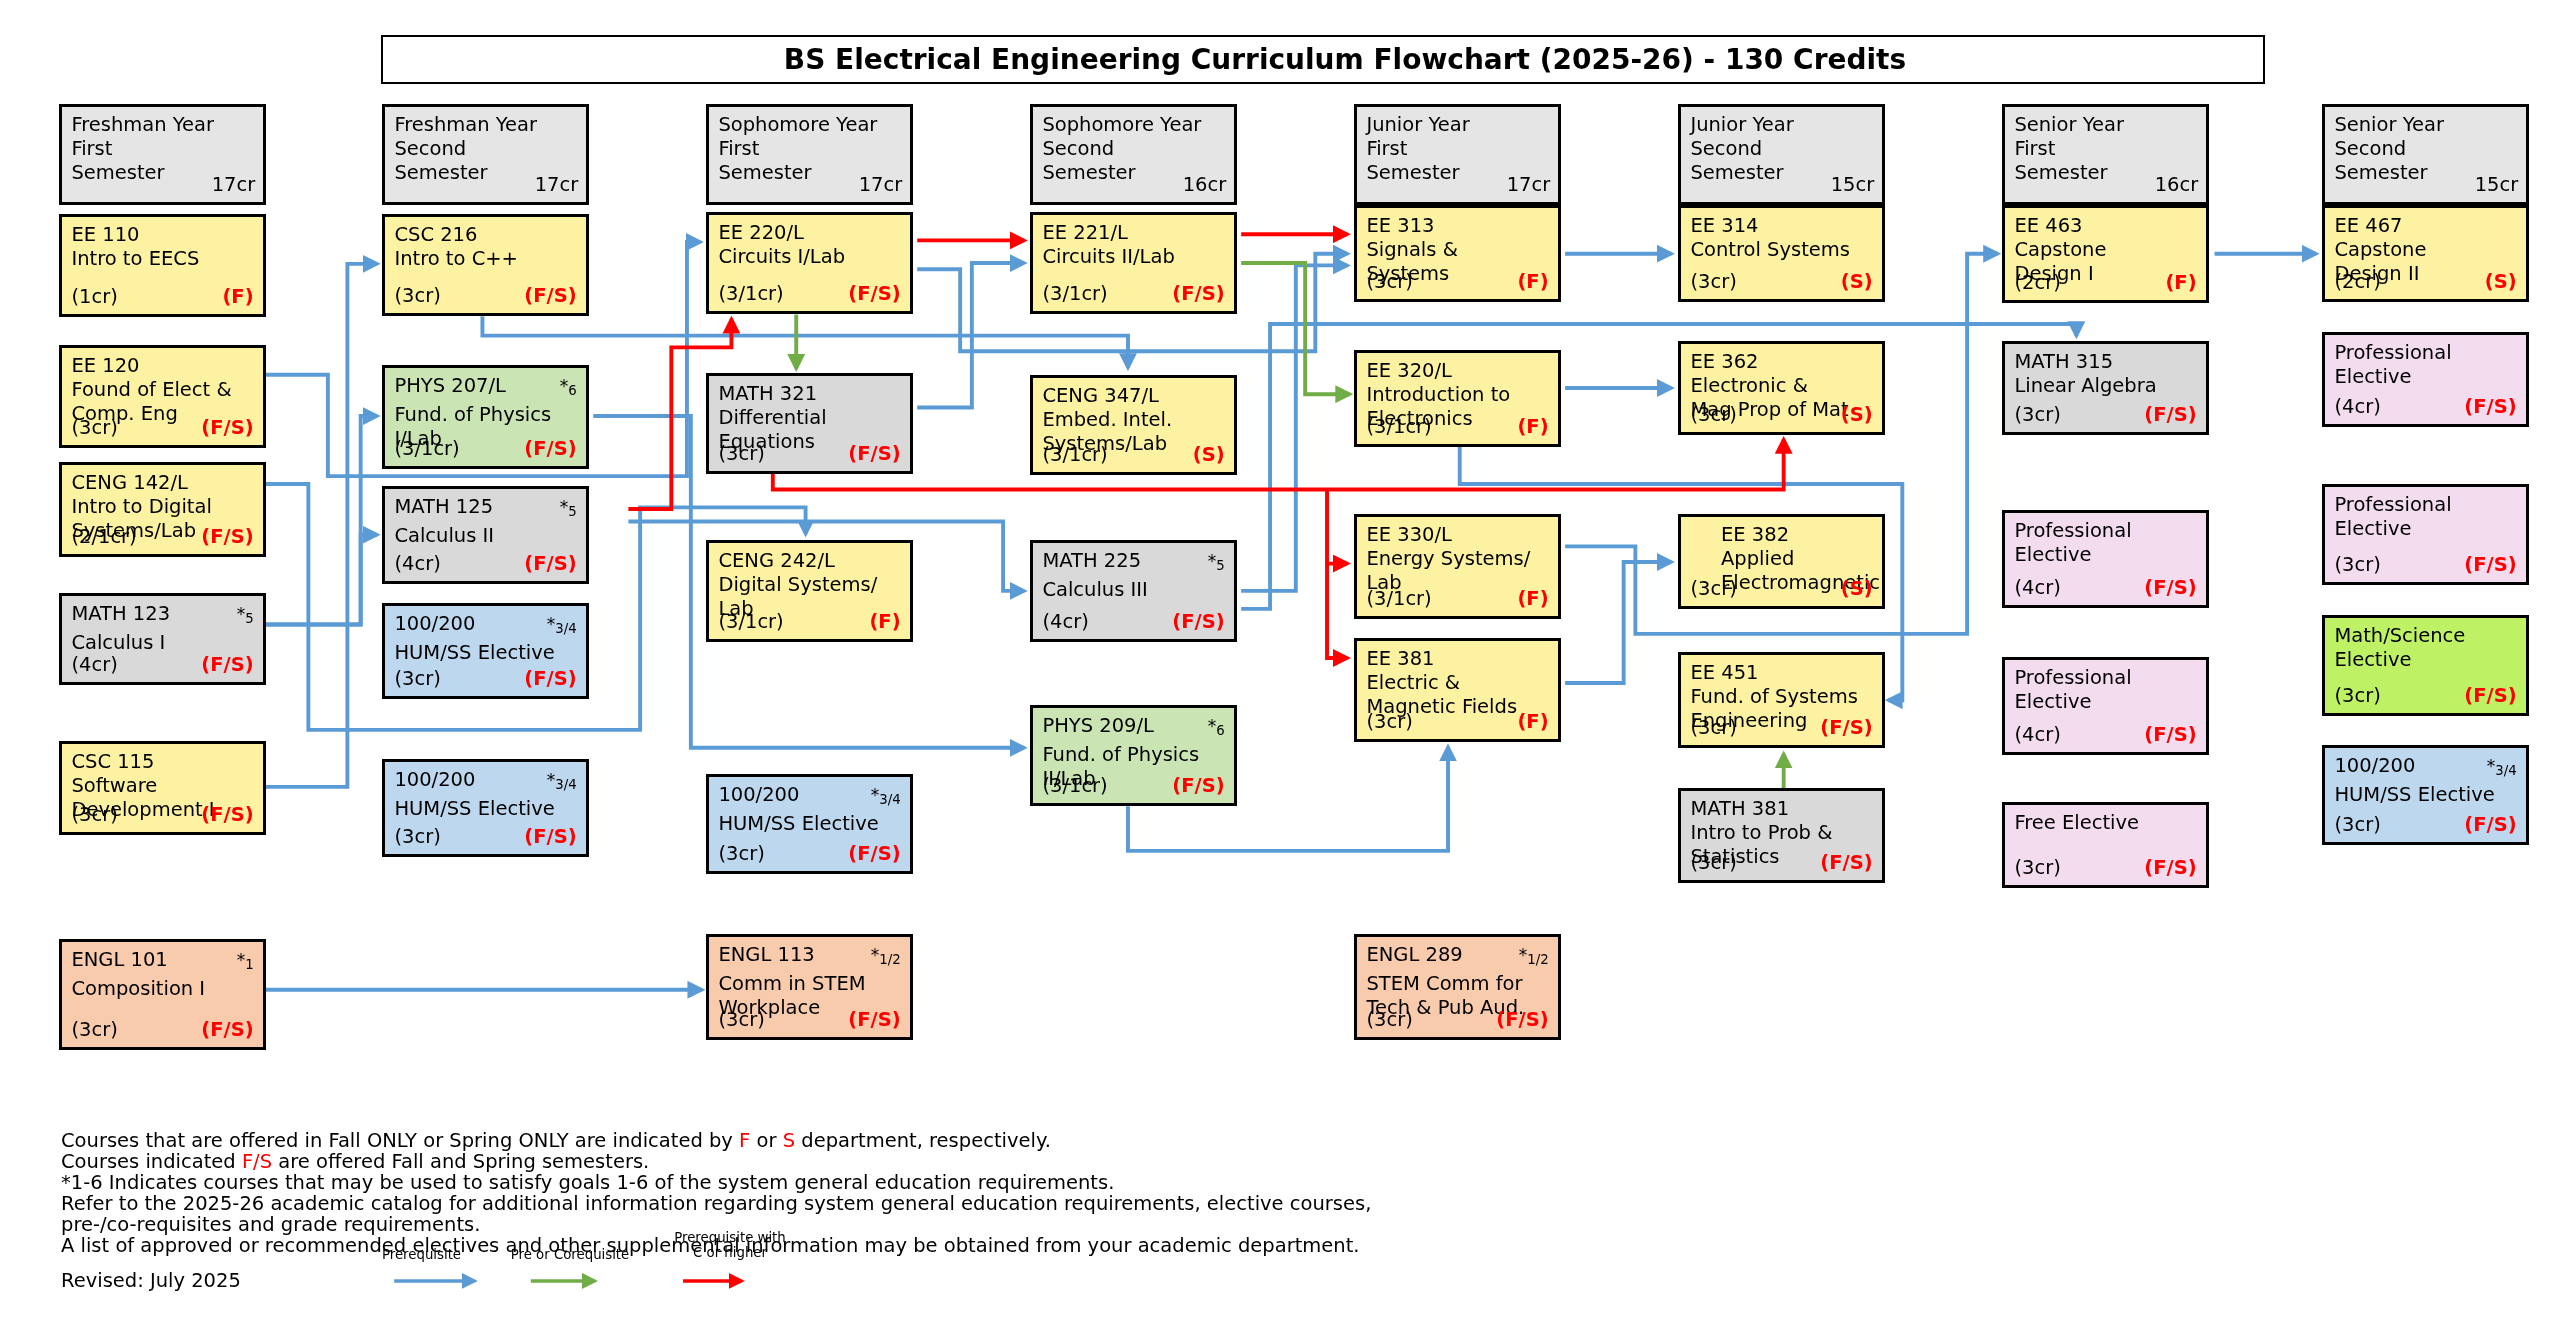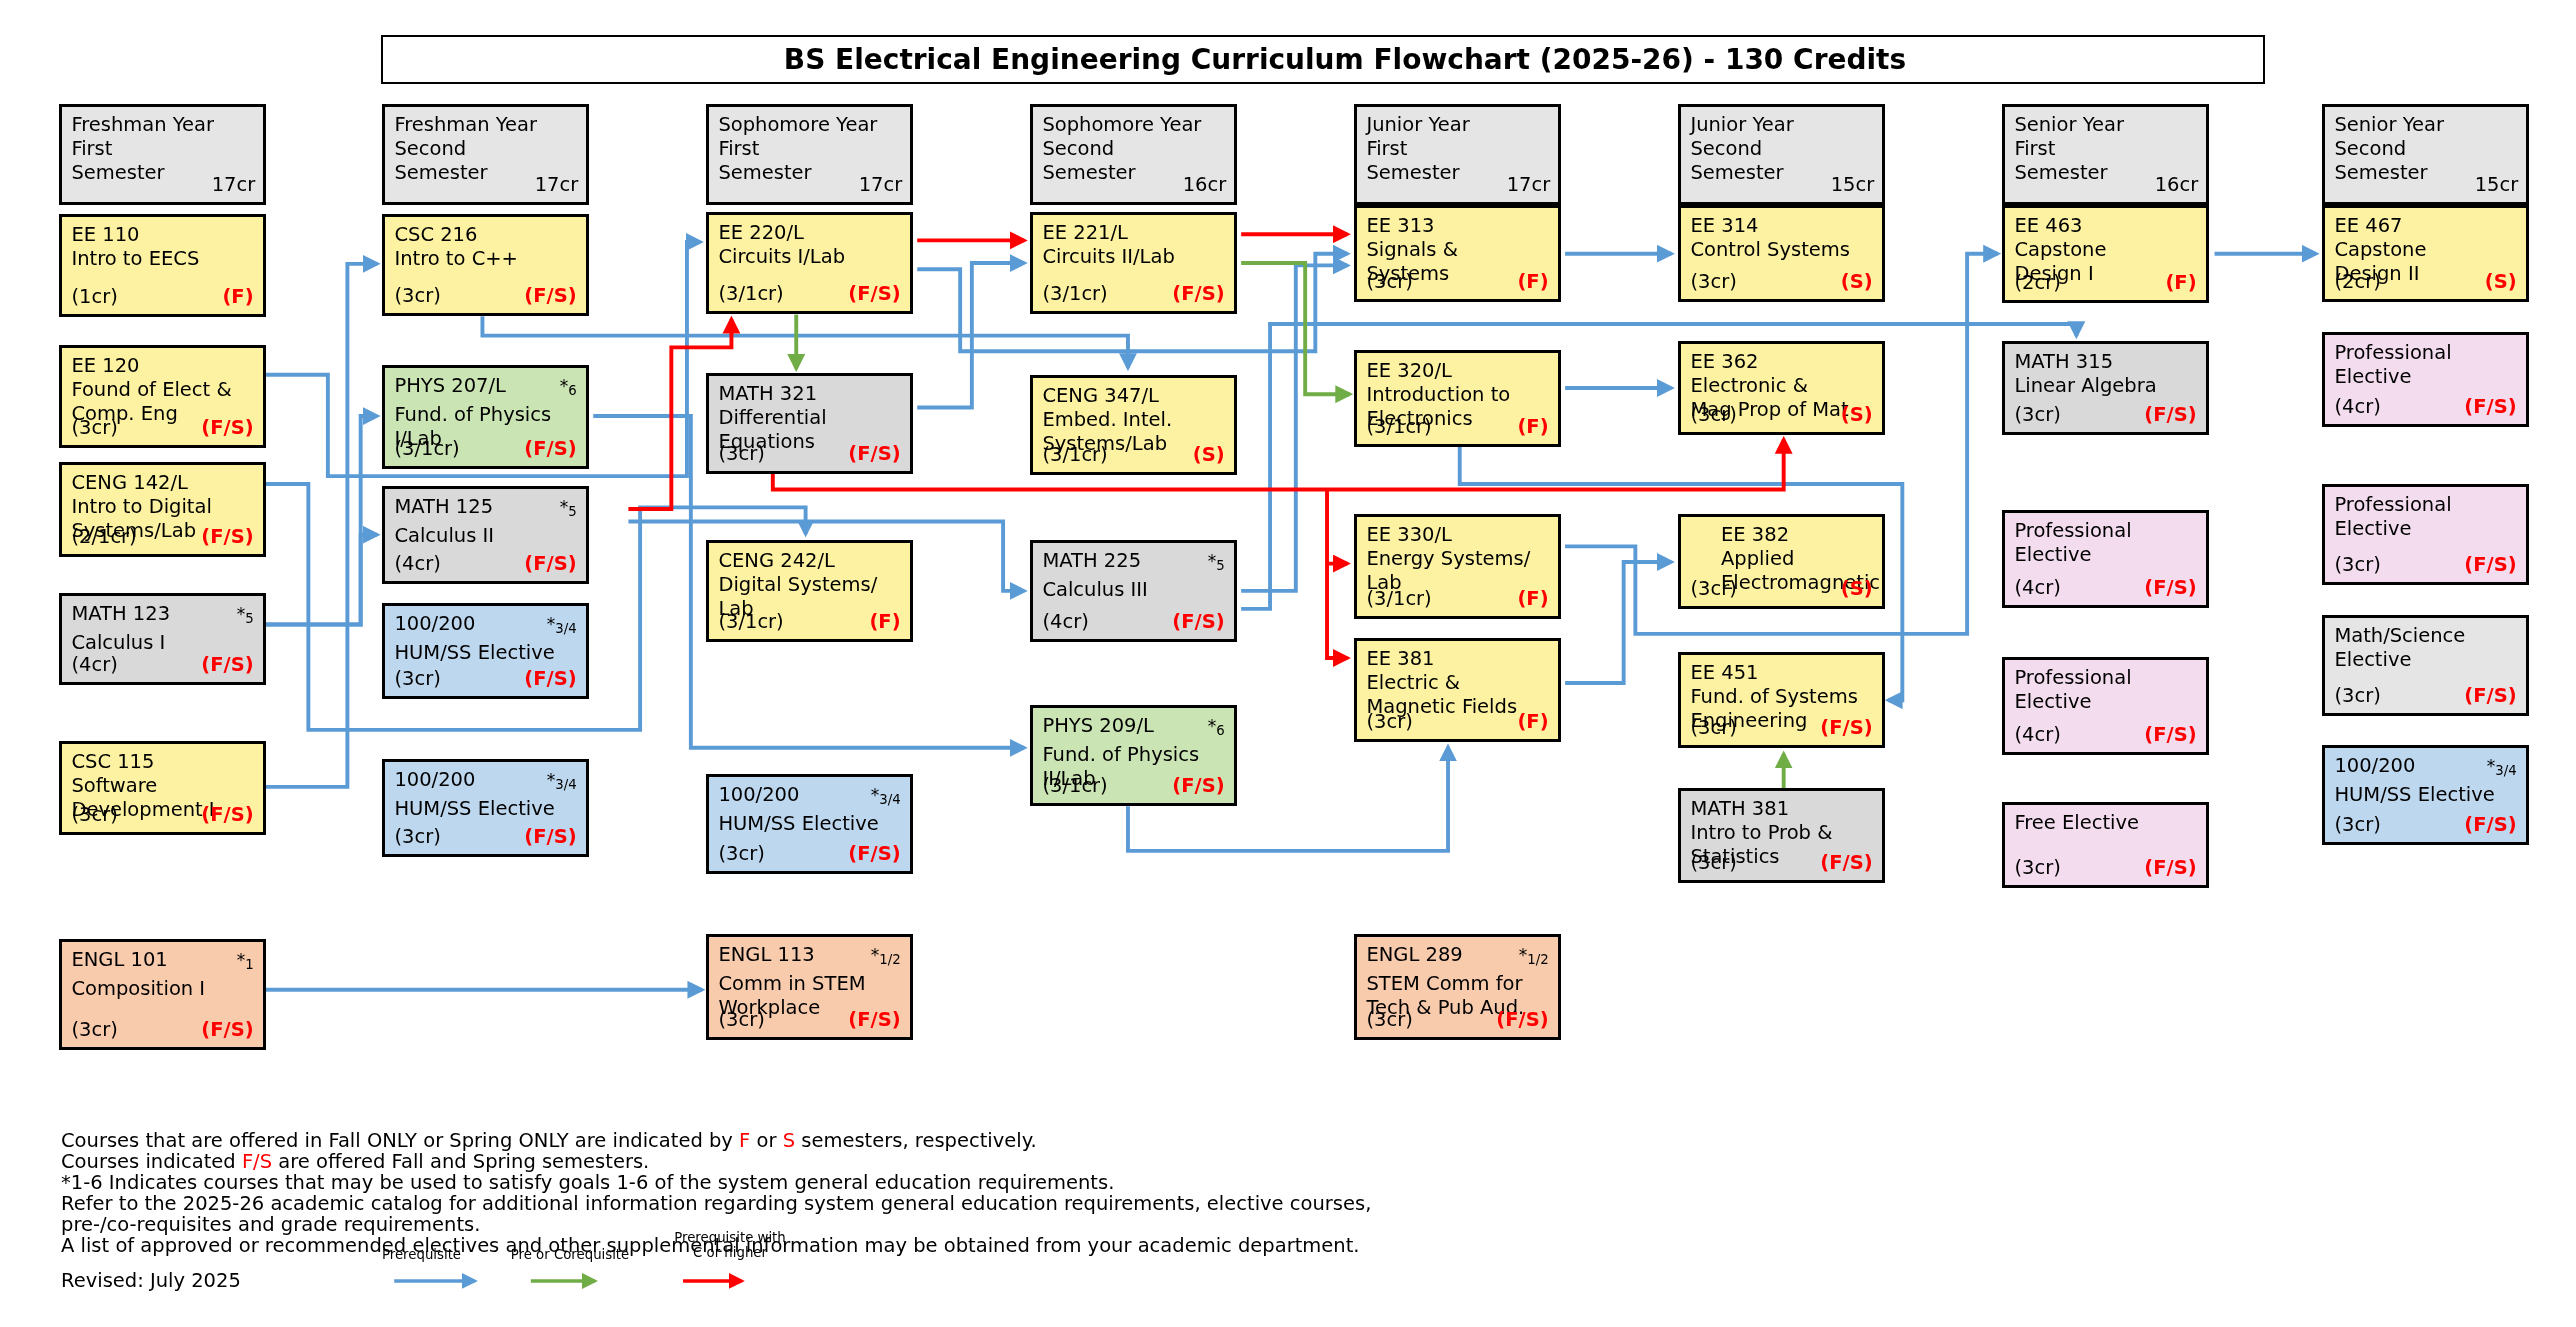--- a/index.html
+++ b/index.html
@@ -517,42 +517,42 @@
         </div>
       </div>
       <div class="box" style="left: 2322px; top: 484px; width: 207px; height: 101px; background: rgb(242, 220, 238);">
         <div class="ctitle">Professional
 Elective</div>
         <div class="crow">
           <span>(3cr)</span>
           <span class="sem">(F/S)</span>
         </div>
       </div>
-      <div class="box" style="left: 2322px; top: 615px; width: 207px; height: 101px; background: #e5e5e5;">
+      <div class="box" style="left: 2322px; top: 615px; width: 207px; height: 101px; background: #bef264;">
         <div class="ctitle">Math/Science
 Elective</div>
         <div class="crow">
           <span>(3cr)</span>
           <span class="sem">(F/S)</span>
         </div>
       </div>
       <div class="box" style="left: 2322px; top: 745px; width: 207px; height: 100px; background: rgb(189, 215, 238);">
         <div class="row1">
           <span>100/200</span>
           <span class="goal">*<span class="gsub">3/4</span></span>
         </div>
         <div class="ctitle">HUM/SS Elective</div>
         <div class="crow">
           <span>(3cr)</span>
           <span class="sem">(F/S)</span>
         </div>
       </div>
     </div>
   <div class="fnotes" id="fnotes">
-      <div class="fn"><span>Courses that are offered in Fall ONLY or Spring ONLY are indicated by </span><span class="red">F</span><span> or </span><span class="red">S</span><span> semesters, respectively.</span></div>
+      <div class="fn"><span>Courses that are offered in Fall ONLY or Spring ONLY are indicated by </span><span class="red">F</span><span> or </span><span class="red">S</span><span> department, respectively.</span></div>
       <div class="fn"><span>Courses indicated </span><span class="red">F/S</span><span> are offered Fall and Spring semesters.</span></div>
       <div class="fn"><span>*1-6 Indicates courses that may be used to satisfy goals 1-6 of the system general education requirements.</span></div>
       <div class="fn"><span>Refer to the 2025-26 academic catalog for additional information regarding system general education requirements, elective courses,</span></div>
       <div class="fn"><span>pre-/co-requisites and grade requirements.</span></div>
       <div class="fn"><span>A list of approved or recommended electives and other supplemental information may be obtained from your academic department.</span></div>
       <div class="fn" style="margin-top: 14px;"><span>Revised: July 2025</span></div>
     </div>
   <div id="legend">
       <div class="legend-label" style="left: 351px; top: 1247px; width: 141px;">Prerequisite</div>
       <div class="legend-label" style="left: 492px; top: 1247px; width: 156px;">Pre or Corequisite</div>

